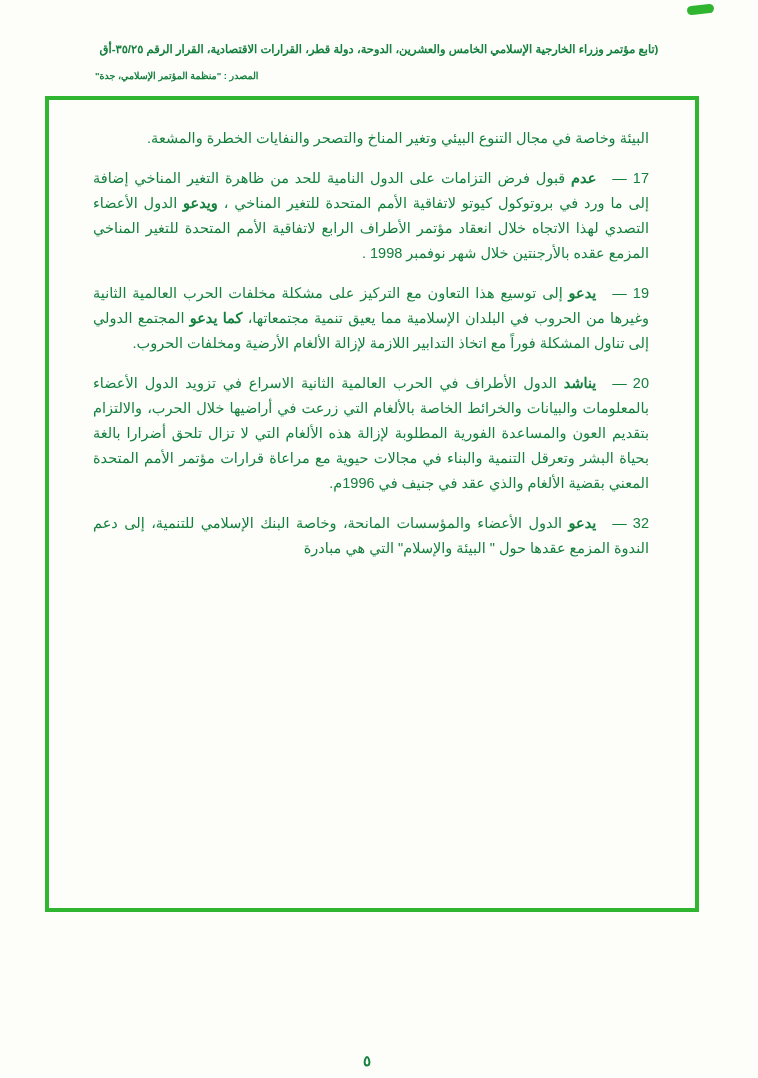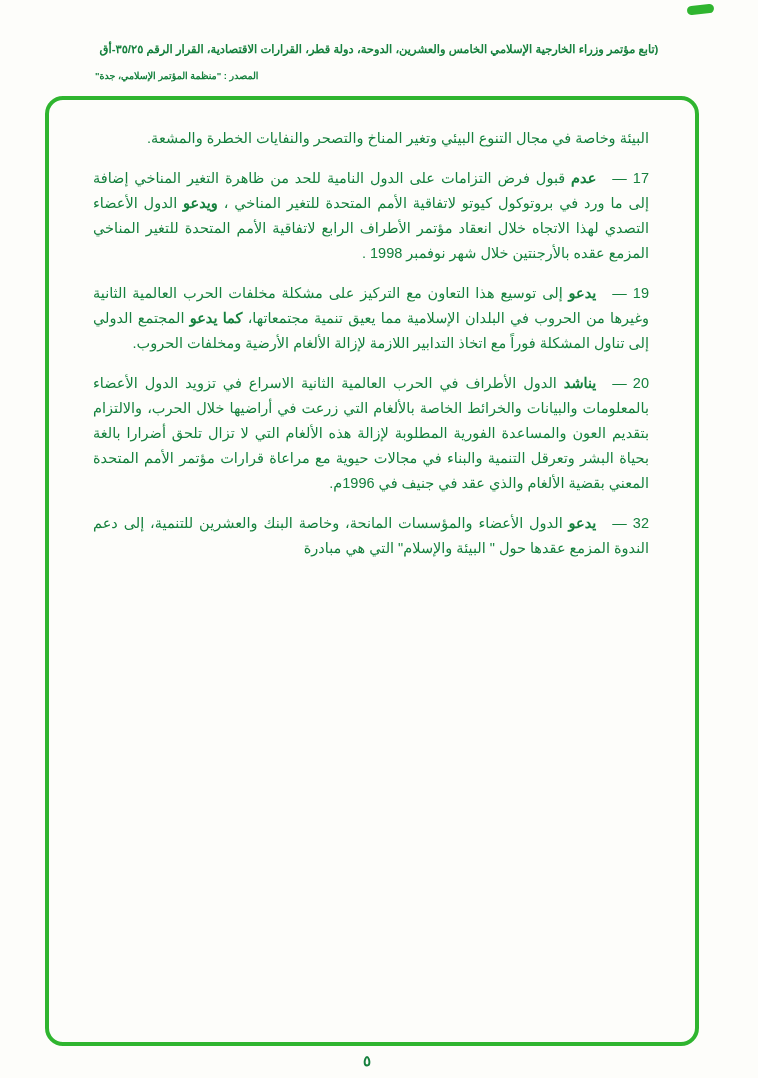--- a/index.html
+++ b/index.html
@@ -46,23 +46,23 @@
     direction: rtl;
     font-weight: bold;
     font-size: 9.5px;
   }
 
   .content-frame {
     position: absolute;
     left: 45px;
     top: 96px;
     width: 654px;
-    height: 950px;
+    height: 816px;
     border: 4px solid #2fb52f;
-    border-radius: 18px;
+    border-radius: 0;
     padding: 26px 46px 20px 44px;
     direction: rtl;
     overflow: hidden;
   }
 
   .para {
     margin: 0 0 15px 0;
     font-size: 14.5px;
     line-height: 25px;
     text-align: justify;
@@ -108,19 +108,19 @@
     <p class="para">البيئة وخاصة في مجال التنوع البيئي وتغير المناخ والتصحر والنفايات الخطرة والمشعة.</p>
 
     <p class="para"><span class="numgrp"><span class="dash">—</span><span class="num">17</span></span><span class="itext"><span class="b">عدم</span><span> قبول فرض التزامات على الدول النامية للحد من ظاهرة التغير المناخي إضافة إلى ما ورد في بروتوكول كيوتو لاتفاقية الأمم المتحدة للتغير المناخي ، </span><span class="b">ويدعو</span><span> الدول الأعضاء التصدي لهذا الاتجاه خلال انعقاد مؤتمر الأطراف الرابع لاتفاقية الأمم المتحدة للتغير المناخي المزمع عقده بالأرجنتين خلال شهر نوفمبر 1998 .</span></span></p>
 
 
     <p class="para"><span class="numgrp"><span class="dash">—</span><span class="num">19</span></span><span class="itext"><span class="b">يدعو</span><span> إلى توسيع هذا التعاون مع التركيز على مشكلة مخلفات الحرب العالمية الثانية وغيرها من الحروب في البلدان الإسلامية مما يعيق تنمية مجتمعاتها، </span><span class="b">كما يدعو</span><span> المجتمع الدولي إلى تناول المشكلة فوراً مع اتخاذ التدابير اللازمة لإزالة الألغام الأرضية ومخلفات الحروب.</span></span></p>
 
     <p class="para"><span class="numgrp"><span class="dash">—</span><span class="num">20</span></span><span class="itext"><span class="b">يناشد</span><span> الدول الأطراف في الحرب العالمية الثانية الاسراع في تزويد الدول الأعضاء بالمعلومات والبيانات والخرائط الخاصة بالألغام التي زرعت في أراضيها خلال الحرب، والالتزام بتقديم العون والمساعدة الفورية المطلوبة لإزالة هذه الألغام التي لا تزال تلحق أضرارا بالغة بحياة البشر وتعرقل التنمية والبناء في مجالات حيوية مع مراعاة قرارات مؤتمر الأمم المتحدة المعني بقضية الألغام والذي عقد في جنيف في 1996م.</span></span></p>
 
 
-    <p class="para"><span class="numgrp"><span class="dash">—</span><span class="num">32</span></span><span class="itext"><span class="b">يدعو</span><span> الدول الأعضاء والمؤسسات المانحة، وخاصة البنك والعشرين للتنمية، إلى دعم الندوة المزمع عقدها حول " البيئة والإسلام" التي هي مبادرة</span></span></p>
+    <p class="para"><span class="numgrp"><span class="dash">—</span><span class="num">32</span></span><span class="itext"><span class="b">يدعو</span><span> الدول الأعضاء والمؤسسات المانحة، وخاصة البنك الإسلامي للتنمية، إلى دعم الندوة المزمع عقدها حول " البيئة والإسلام" التي هي مبادرة</span></span></p>
 
   </div>
 
   <div class="page-number">٥</div>
 
 </div>
 
 </body></html>

